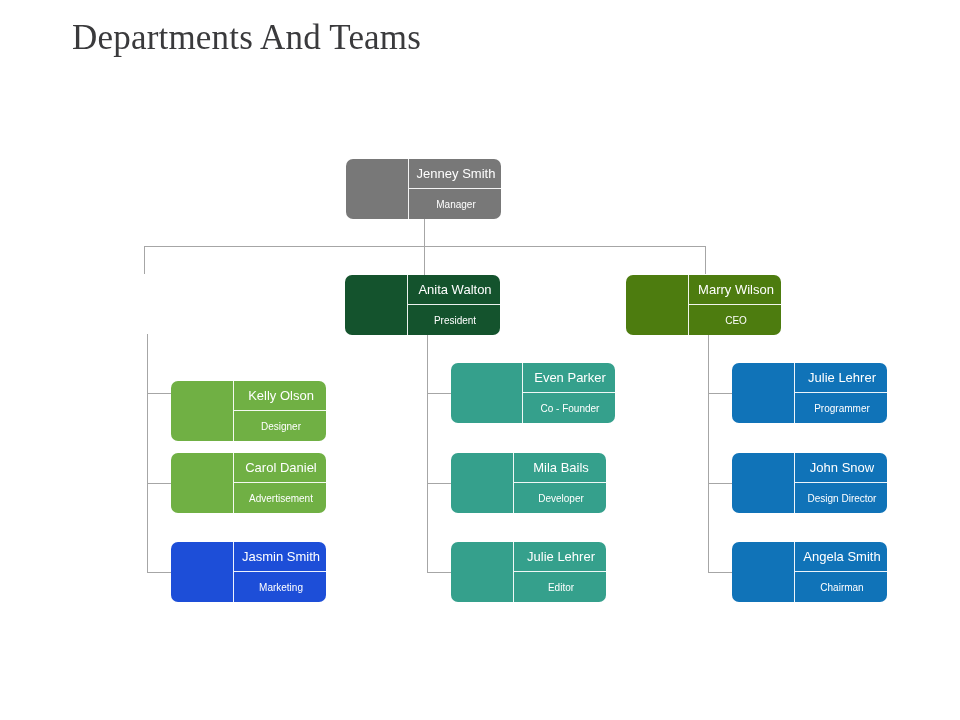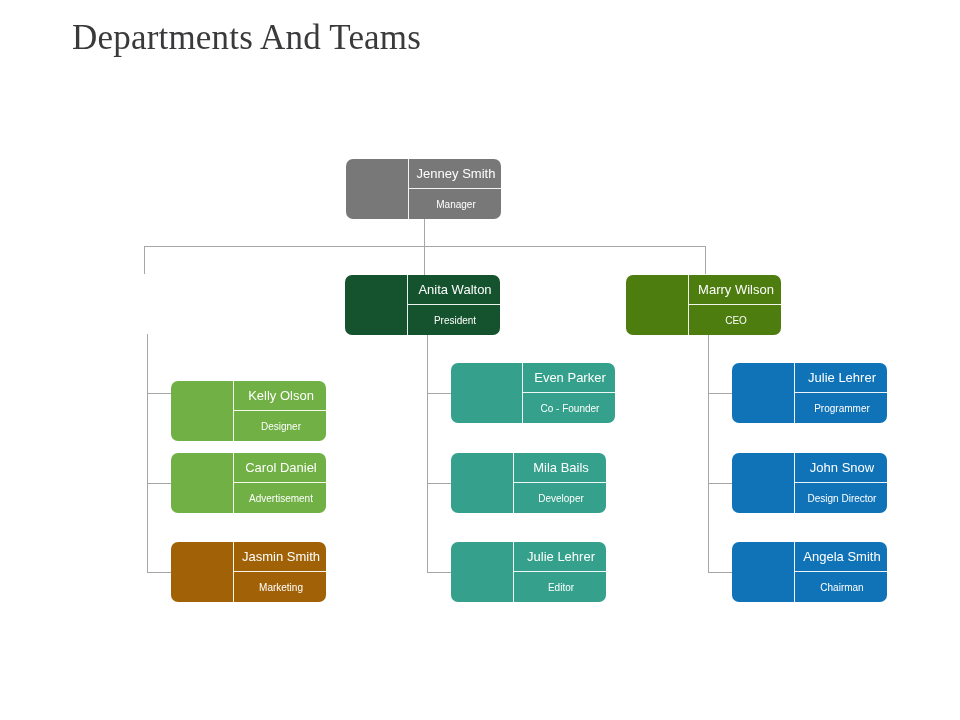--- a/index.html
+++ b/index.html
@@ -146,21 +146,21 @@
     </div>
   </div>
 
   <div class="node" style="left:171px; top:453px; width:155px; height:60px; background:#70b044;">
     <div class="panel" style="width:95px;">
       <div class="name">Carol Daniel</div>
       <div class="title">Advertisement</div>
     </div>
   </div>
 
-  <div class="node" style="left:171px; top:542px; width:155px; height:60px; background:#a16207;">
+  <div class="node" style="left:171px; top:542px; width:155px; height:60px; background:#1d4ed8;">
     <div class="panel" style="width:95px;">
       <div class="name">Jasmin Smith</div>
       <div class="title">Marketing</div>
     </div>
   </div>
 
   <div class="node" style="left:451px; top:363px; width:164px; height:60px; background:#35a08c;">
     <div class="panel" style="width:95px;">
       <div class="name">Even Parker</div>
       <div class="title">Co - Founder</div>

